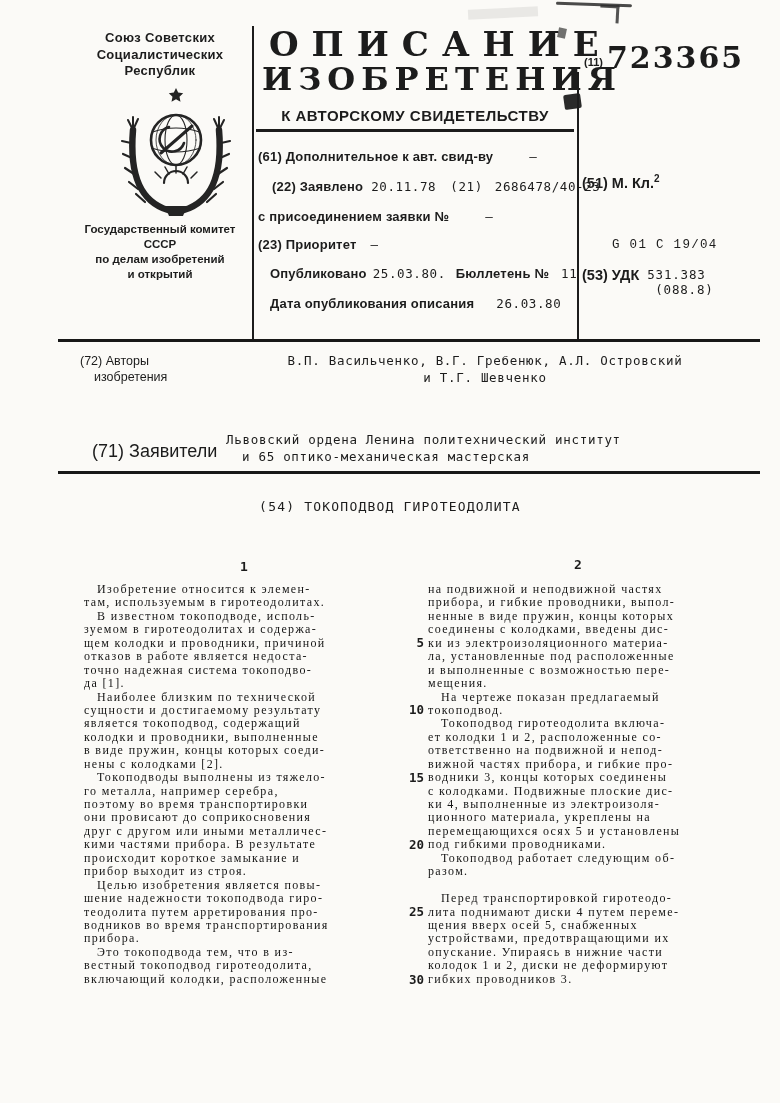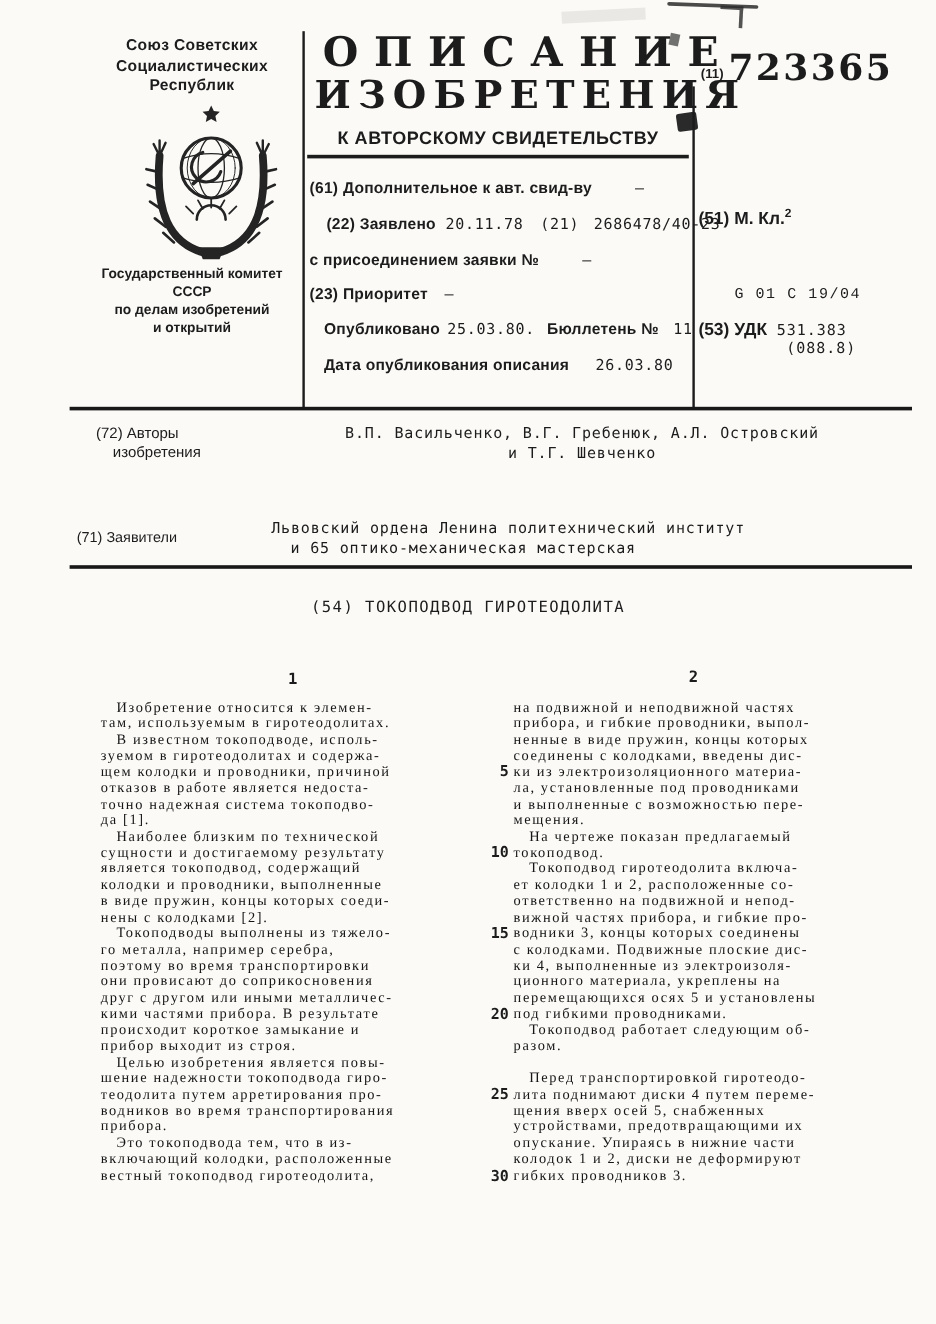--- a/index.html
+++ b/index.html
@@ -57,21 +57,21 @@
   .udk-line2{padding-left:8px;}
 
   .hr{position:absolute;left:58px;width:702px;height:3px;background:#181818;}
   .hr1{top:339px;} .hr2{top:471px;}
 
   
   .authors-label{position:absolute;left:80px;top:353px;font-size:12.5px;line-height:16px;}
   .authors-label .line:nth-child(2){padding-left:14px;}
   .authors-names{position:absolute;left:248px;top:352px;width:474px;text-align:center;
        font-family:"DejaVu Sans Mono",monospace;font-size:12.5px;line-height:17px;letter-spacing:.7px;}
-  .applicants-label{position:absolute;left:64px;top:441px;font-size:12px;}
+  .applicants-label{position:absolute;left:92px;top:441px;font-size:18px;}
   .applicants-value{position:absolute;left:226px;top:431px;font-family:"DejaVu Sans Mono",monospace;
        font-size:12.5px;line-height:17px;letter-spacing:.7px;}
   .applicants-value .line:nth-child(2){padding-left:16px;}
 
   
   .sec-title{position:absolute;left:0;top:499px;width:780px;text-align:center;
        font-family:"DejaVu Sans Mono",monospace;font-size:13px;letter-spacing:1.2px;}
 
   
   .colmark{position:absolute;font-family:"DejaVu Sans Mono",monospace;font-weight:bold;font-size:13px;}
@@ -214,30 +214,30 @@
       <div class="line">друг с другом или иными металличес-</div>
       <div class="line">кими частями прибора. В результате</div>
       <div class="line">происходит короткое замыкание и</div>
       <div class="line">прибор выходит из строя.</div>
       <div class="line">   Целью изобретения является повы-</div>
       <div class="line">шение надежности токоподвода гиро-</div>
       <div class="line">теодолита путем арретирования про-</div>
       <div class="line">водников во время транспортирования</div>
       <div class="line">прибора.</div>
       <div class="line">   Это токоподвода тем, что в из-</div>
+      <div class="line">вестный токоподвод гиротеодолита,</div>
       <div class="line">включающий колодки, расположенные</div>
-      <div class="line">вестный токоподвод гиротеодолита,</div>
     </div>
   <div class="bodycol bc-right">
       <div class="line">на подвижной и неподвижной частях</div>
       <div class="line">прибора, и гибкие проводники, выпол-</div>
       <div class="line">ненные в виде пружин, концы которых</div>
       <div class="line">соединены с колодками, введены дис-</div>
       <div class="line">ки из электроизоляционного материа-</div>
-      <div class="line">ла, установленные под проводниками</div>
+      <div class="line">ла, установленные под расположенные</div>
       <div class="line">и выполненные с возможностью пере-</div>
       <div class="line">мещения.</div>
       <div class="line">   На чертеже показан предлагаемый</div>
       <div class="line">токоподвод.</div>
       <div class="line">   Токоподвод гиротеодолита включа-</div>
       <div class="line">ет колодки 1 и 2, расположенные со-</div>
       <div class="line">ответственно на подвижной и непод-</div>
       <div class="line">вижной частях прибора, и гибкие про-</div>
       <div class="line">водники 3, концы которых соединены</div>
       <div class="line">с колодками. Подвижные плоские дис-</div>

